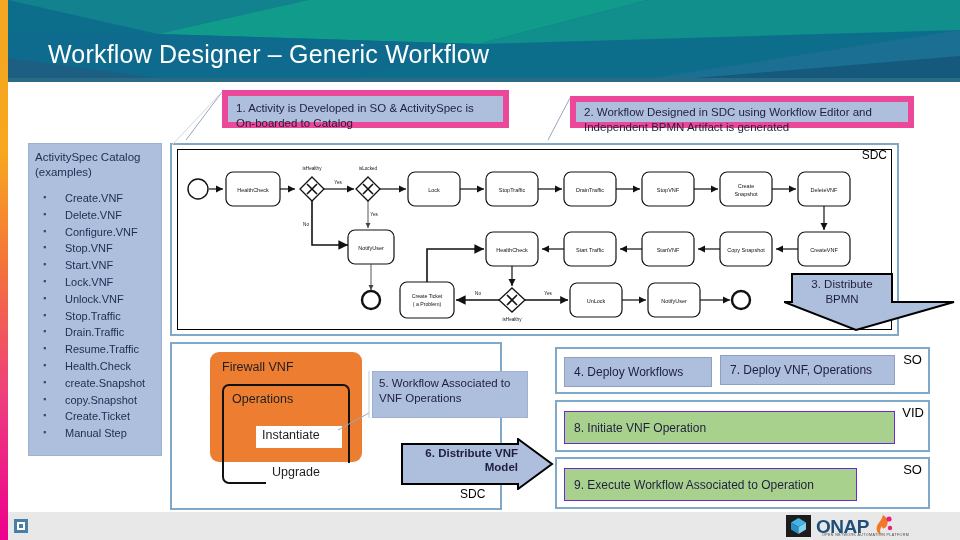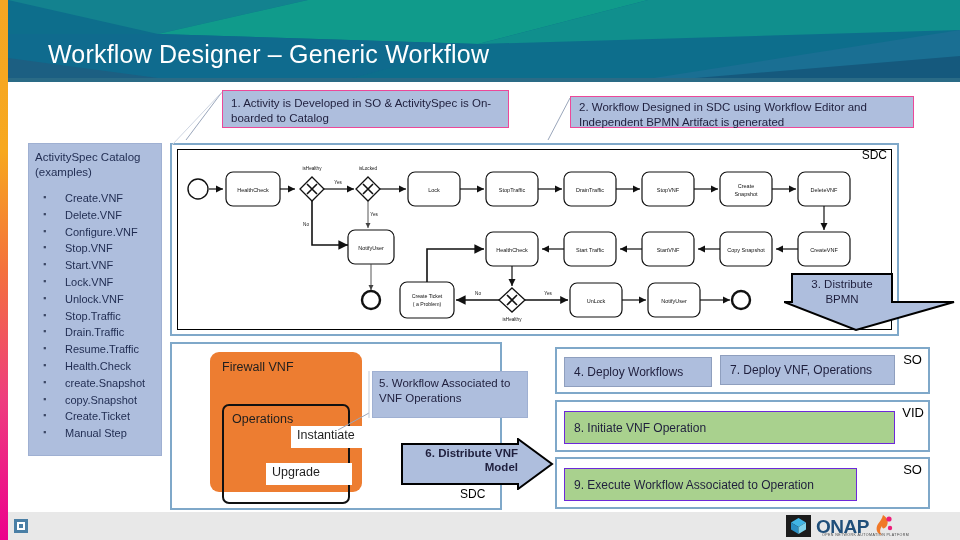--- a/index.html
+++ b/index.html
@@ -9,21 +9,21 @@
   
   #left-rail{position:absolute;left:0;top:0;width:8px;height:540px;
       background:linear-gradient(to bottom,#f5a623 0%,#f7a81e 28%,#f4713c 50%,#ee3d7f 74%,#ec008c 100%);z-index:40;}
 
   
   #header{position:absolute;left:8px;top:0;width:952px;height:82px;overflow:hidden;background:#0d6e8c;}
   #hdr-title{position:absolute;left:40px;top:40px;color:#ffffff;font-size:25px;letter-spacing:.2px;z-index:5;white-space:nowrap;}
   #hdr-bottom{position:absolute;left:8px;top:78px;width:952px;height:4px;background:#2a6b86;z-index:6;}
 
   
-  .callout{position:absolute;background:#aebedd;border:1px solid #ec4899;color:#1f1f3d;
+  .callout{position:absolute;background:#aebedd;border:6px solid #ec4899;color:#1f1f3d;
            font-size:11.5px;line-height:15px;padding:5px 8px;box-sizing:border-box;}
   #callout1{left:222px;top:90px;width:287px;height:38px;}
   #callout2{left:570px;top:96px;width:344px;height:32px;padding-top:3px;}
 
   
   #actspec{position:absolute;left:28px;top:143px;width:134px;height:313px;
       background:#aebedd;border:1px solid #9fb0d2;box-sizing:border-box;padding:6px 6px 0 6px;color:#1f2b50;}
   #actspec .hd{font-size:11.5px;line-height:15px;margin-bottom:10px;}
   #actspec ul{list-style:none;margin:0;padding:0;}
   #actspec li{font-size:11px;line-height:16.8px;padding-left:30px;position:relative;color:#1f2b50;}
@@ -32,26 +32,26 @@
   
   #bpmn-panel{position:absolute;left:170px;top:143px;width:729px;height:193px;
       border:2px solid #7fa8c9;background:#fff;box-sizing:border-box;}
   #bpmn-inner{position:absolute;left:5px;top:4px;width:715px;height:181px;border:1px solid #000;background:#fff;box-sizing:border-box;}
   #bpmn-svg{position:absolute;left:0;top:0;}
   .sdc-tag{position:absolute;font-size:12px;color:#000;}
 
   
   #vnf-panel{position:absolute;left:170px;top:342px;width:332px;height:168px;
       border:2px solid #7fa8c9;background:#fff;box-sizing:border-box;}
-  #fw-box{position:absolute;left:38px;top:8px;width:152px;height:140px;background:#ED7D31;border-radius:9px;}
+  #fw-box{position:absolute;left:38px;top:8px;width:152px;height:110px;background:#ED7D31;border-radius:9px;}
   #fw-title{position:absolute;left:12px;top:8px;font-size:12.5px;color:#1f1f1f;}
-  #ops-box{position:absolute;left:12px;top:32px;width:128px;height:100px;border:2px solid #111;border-radius:7px;box-sizing:border-box;margin-top:20px;}
+  #ops-box{position:absolute;left:12px;top:32px;width:128px;height:100px;border:2px solid #111;border-radius:7px;box-sizing:border-box;}
   #ops-title{position:absolute;left:8px;top:6px;font-size:12.5px;color:#1f1f1f;}
   .op-item{position:absolute;background:#fff;font-size:12.5px;color:#1f1f1f;padding:2px 6px;box-sizing:border-box;}
-  #op-instantiate{left:46px;top:74px;width:86px;height:22px;margin-left:35px;}
+  #op-instantiate{left:46px;top:74px;width:86px;height:22px;}
   #op-upgrade{left:56px;top:111px;width:86px;height:22px;}
 
   #callout5{position:absolute;left:372px;top:371px;width:156px;height:47px;background:#aebedd;border:1px solid #9fb0d2;
             color:#1f1f3d;font-size:11.5px;line-height:15px;padding:4px 6px;box-sizing:border-box;}
 
   
   #arrow6-wrap{position:absolute;left:400px;top:438px;width:155px;height:52px;font-weight:bold;}
   #arrow6-label{position:absolute;left:8px;top:8px;width:110px;text-align:right;font-size:11.5px;line-height:14px;color:#1f1f3d;}
   #sdc-bottom{position:absolute;left:460px;top:487px;font-size:12px;color:#000;}
 

